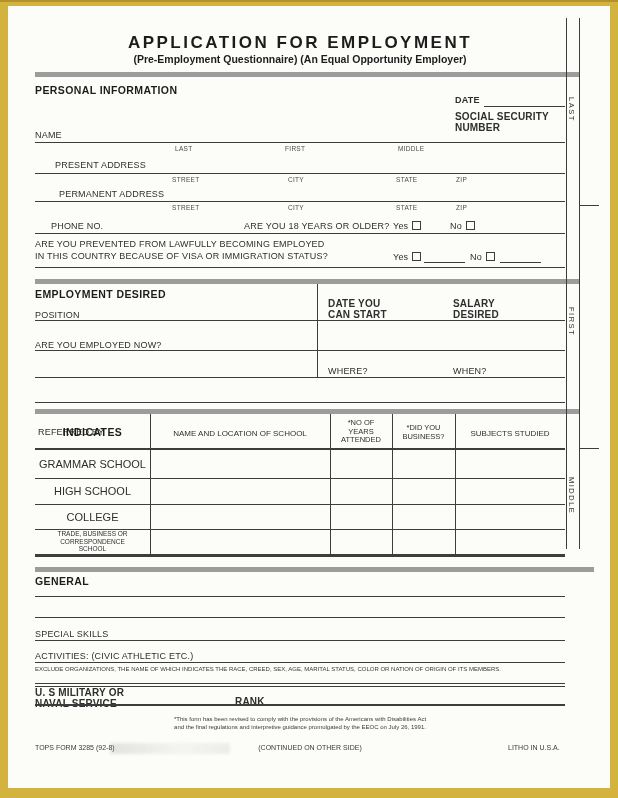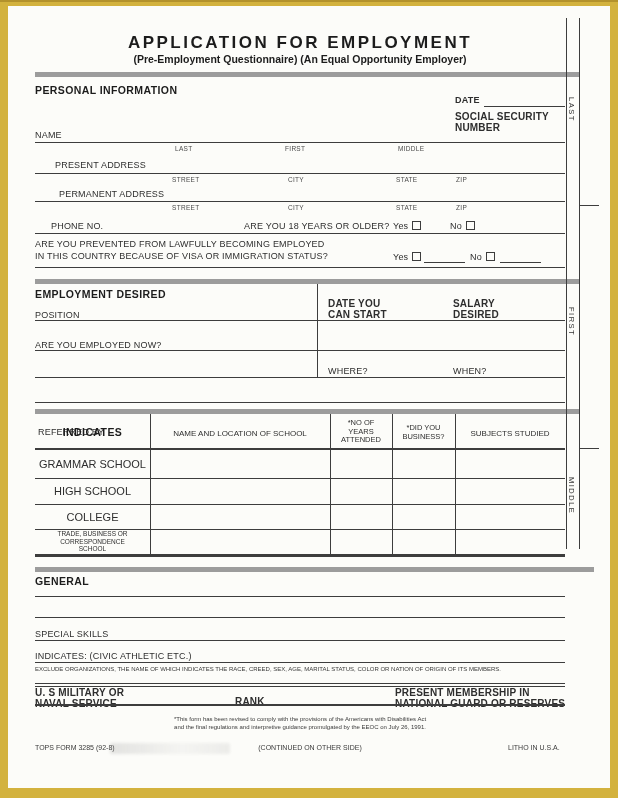--- a/index.html
+++ b/index.html
@@ -125,32 +125,30 @@
   <div class="hl" style="left:35px;top:554px;width:530px;height:2.5px;"></div>
 
   <div class="bar" style="left:35px;top:567px;width:559px;"></div>
   <div class="t sec" style="left:35px;top:575px;">GENERAL</div>
   <div class="hl" style="left:35px;top:596px;width:530px;"></div>
   <div class="hl" style="left:35px;top:617px;width:530px;"></div>
 
   <div class="t lbl" style="left:35px;top:629px;">SPECIAL SKILLS</div>
   <div class="hl" style="left:35px;top:640px;width:530px;"></div>
 
-  <div class="t lbl" style="left:35px;top:651px;">INDICATES: (CIVIC ATHLETIC ETC.)</div>
+  <div class="t lbl" style="left:35px;top:651px;">ACTIVITIES: (CIVIC ATHLETIC ETC.)</div>
   <div class="hl" style="left:35px;top:662px;width:530px;"></div>
   <div class="t fine" style="left:35px;top:666px;width:530px;">EXCLUDE ORGANIZATIONS, THE NAME OF WHICH INDICATES THE RACE, CREED, SEX, AGE, MARITAL STATUS, COLOR OR NATION OF ORIGIN OF ITS MEMBERS.</div>
 
   <div class="hl" style="left:35px;top:683px;width:530px;height:1px;"></div>
   <div class="hl" style="left:35px;top:686px;width:530px;height:1px;"></div>
 
   <div class="t lbl2" style="left:35px;top:688px;">U. S MILITARY OR
 NAVAL SERVICE</div>
   <div class="t lbl2" style="left:235px;top:697px;">RANK</div>
-  <div class="t lbl2" style="left:395px;top:688px;">PRESENT MEMBERSHIP IN
-NATIONAL GUARD OR RESERVES</div>
   <div class="hl" style="left:35px;top:704px;width:530px;height:1.5px;"></div>
 
   <div class="t fine ctr" style="left:0;top:716px;width:600px;line-height:7.5px;">*This form has been revised to comply with the provisions of the Americans with Disabilities Act
 and the final regulations and interpretive guidance promulgated by the EEOC on July 26, 1991.</div>
   <div class="t" style="left:35px;top:744px;font-size:7px;color:#3a3a3a;">TOPS FORM 3285 (92-8)</div>
   <div class="wm"></div>
   <div class="t ctr" style="left:0;top:744px;width:620px;font-size:7px;color:#3a3a3a;">(CONTINUED ON OTHER SIDE)</div>
   <div class="t" style="left:508px;top:744px;font-size:7px;color:#3a3a3a;">LITHO IN U.S.A.</div>
 
   <div class="vl" style="left:566px;top:18px;height:531px;width:1.2px;"></div>

